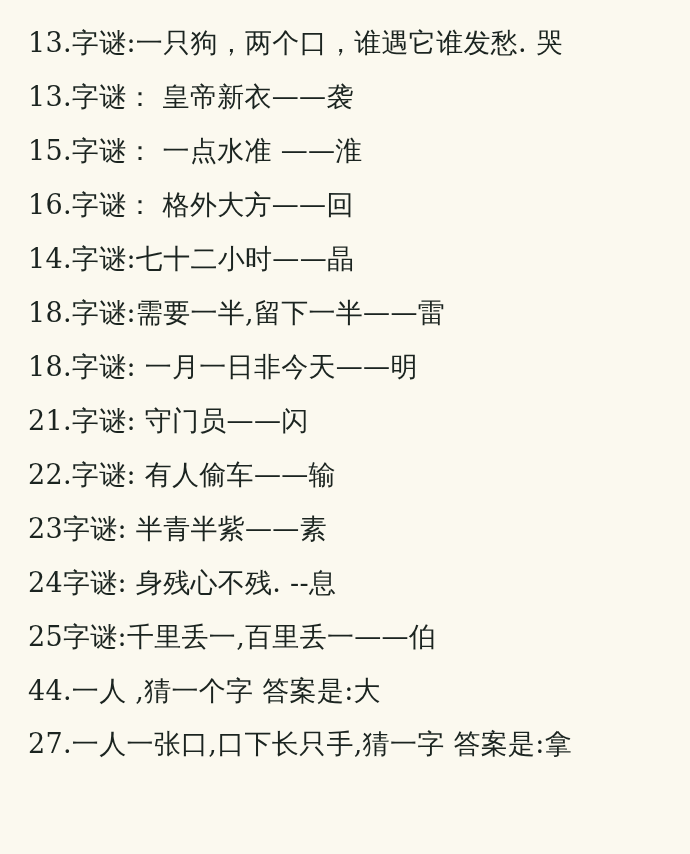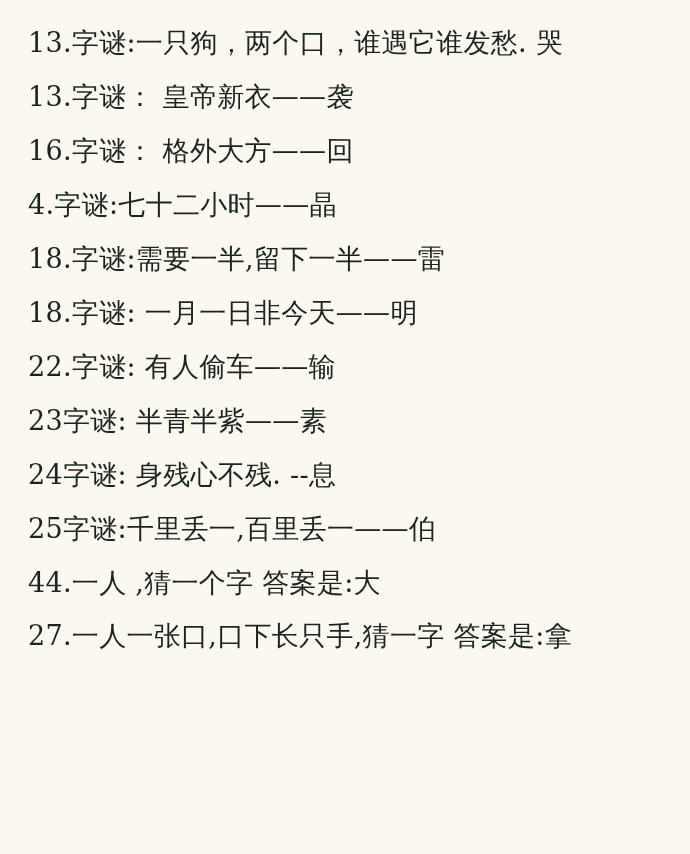--- a/index.html
+++ b/index.html
@@ -37,24 +37,26 @@
     line-height: 52px;
   }
 </style>
 </head>
 <body>
 
 <div id="page">
   <div class="riddle-list">
     <div class="riddle-line">13.字谜:一只狗，两个口，谁遇它谁发愁. 哭</div>
     <div class="riddle-line">13.字谜： 皇帝新衣——袭</div>
+    <div class="riddle-line">15.字谜： 一点水准 ——淮</div>
     <div class="riddle-line">16.字谜： 格外大方——回</div>
-    <div class="riddle-line">4.字谜:七十二小时——晶</div>
+    <div class="riddle-line">14.字谜:七十二小时——晶</div>
     <div class="riddle-line">18.字谜:需要一半,留下一半——雷</div>
     <div class="riddle-line">18.字谜: 一月一日非今天——明</div>
+    <div class="riddle-line">21.字谜: 守门员——闪</div>
     <div class="riddle-line">22.字谜: 有人偷车——输</div>
     <div class="riddle-line">23字谜: 半青半紫——素</div>
     <div class="riddle-line">24字谜: 身残心不残. --息</div>
     <div class="riddle-line">25字谜:千里丢一,百里丢一——伯</div>
     <div class="riddle-line">44.一人 ,猜一个字 答案是:大</div>
     <div class="riddle-line wrap">27.一人一张口,口下长只手,猜一字 答案是:拿</div>
   </div>
 </div>
 
 </body></html>

